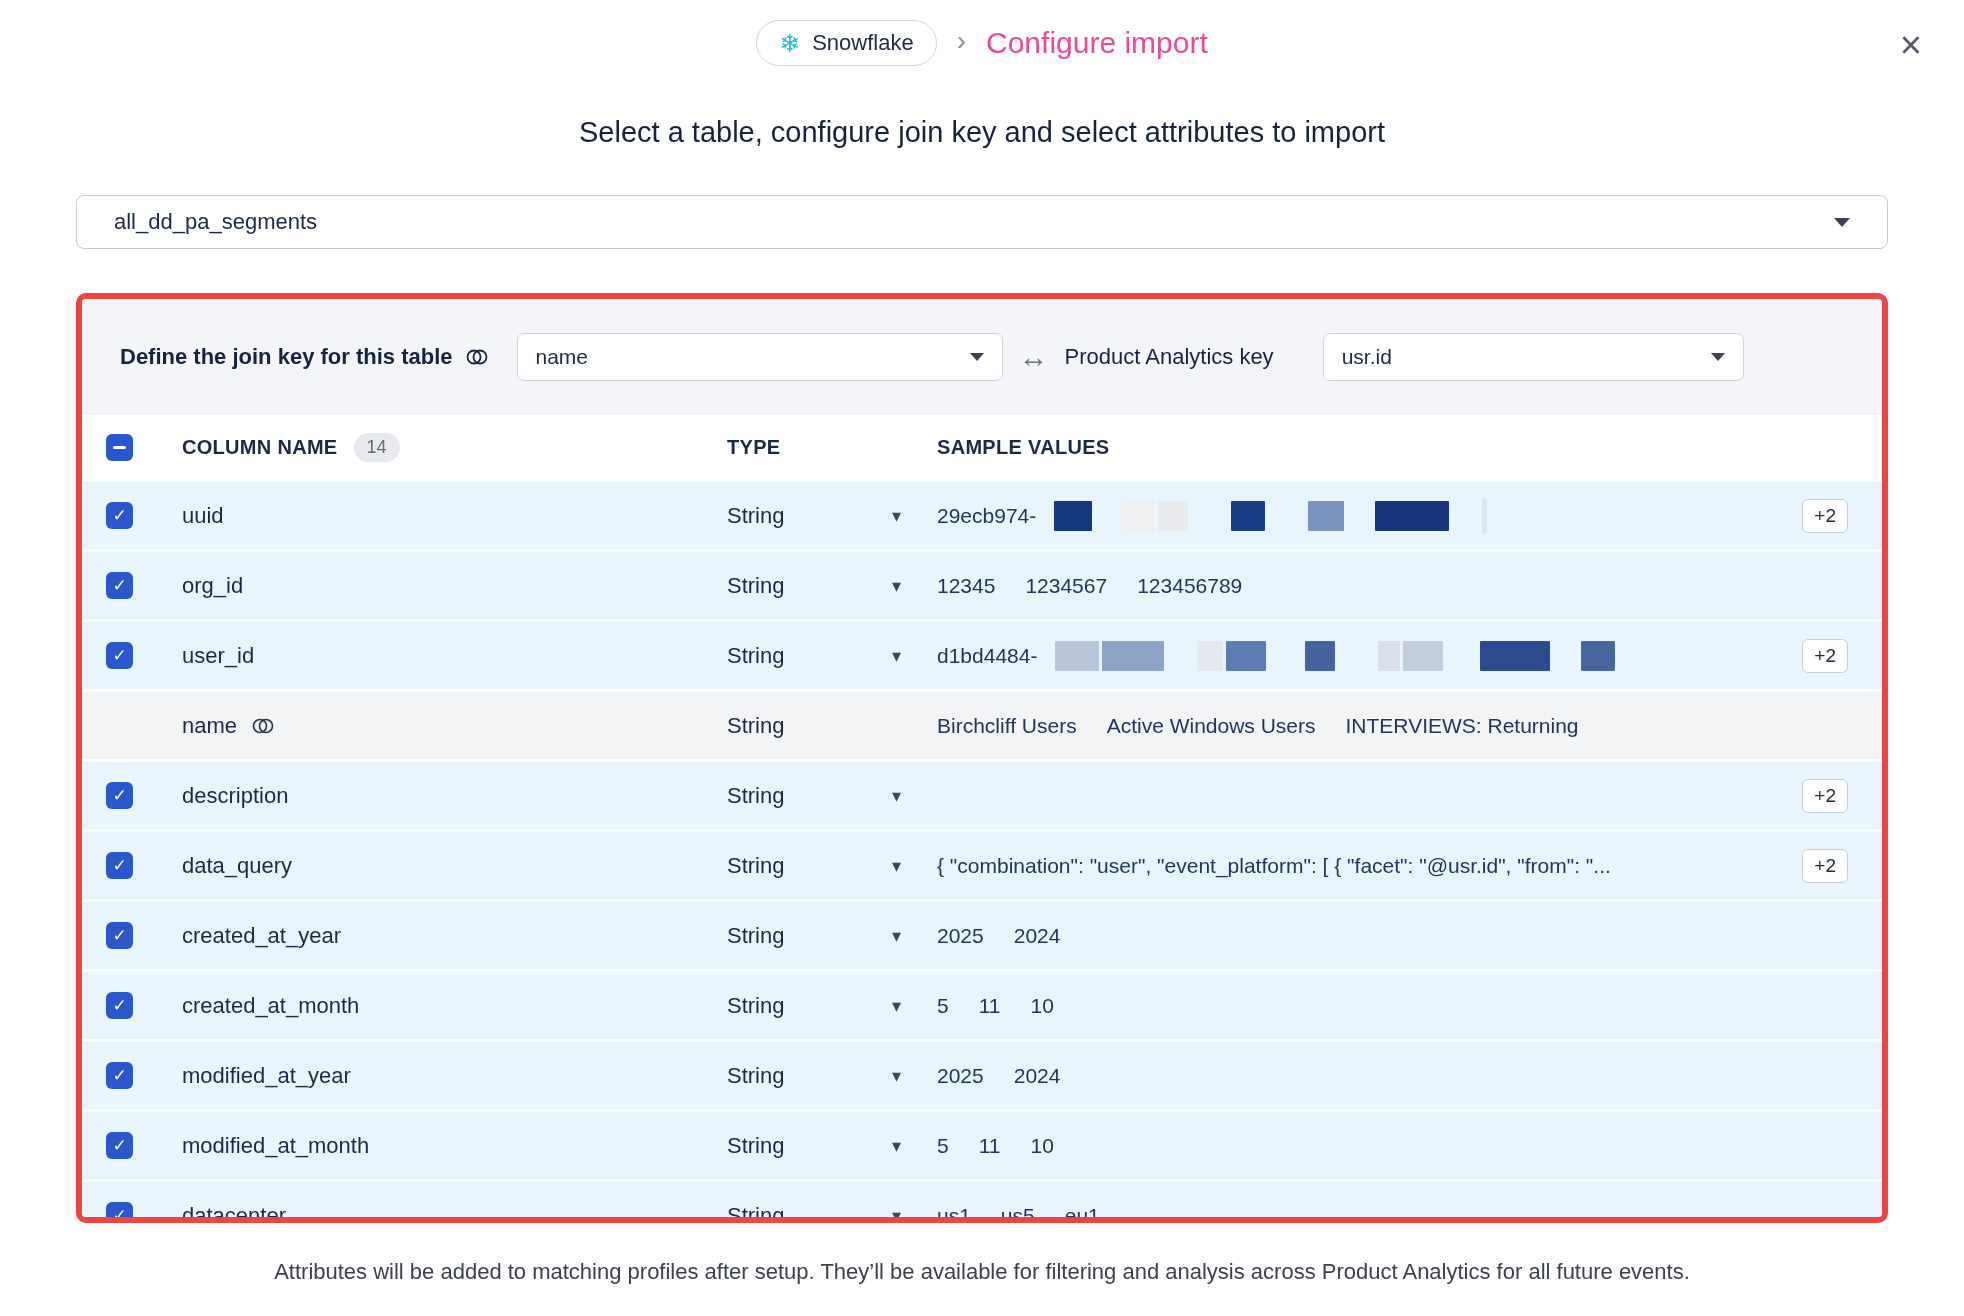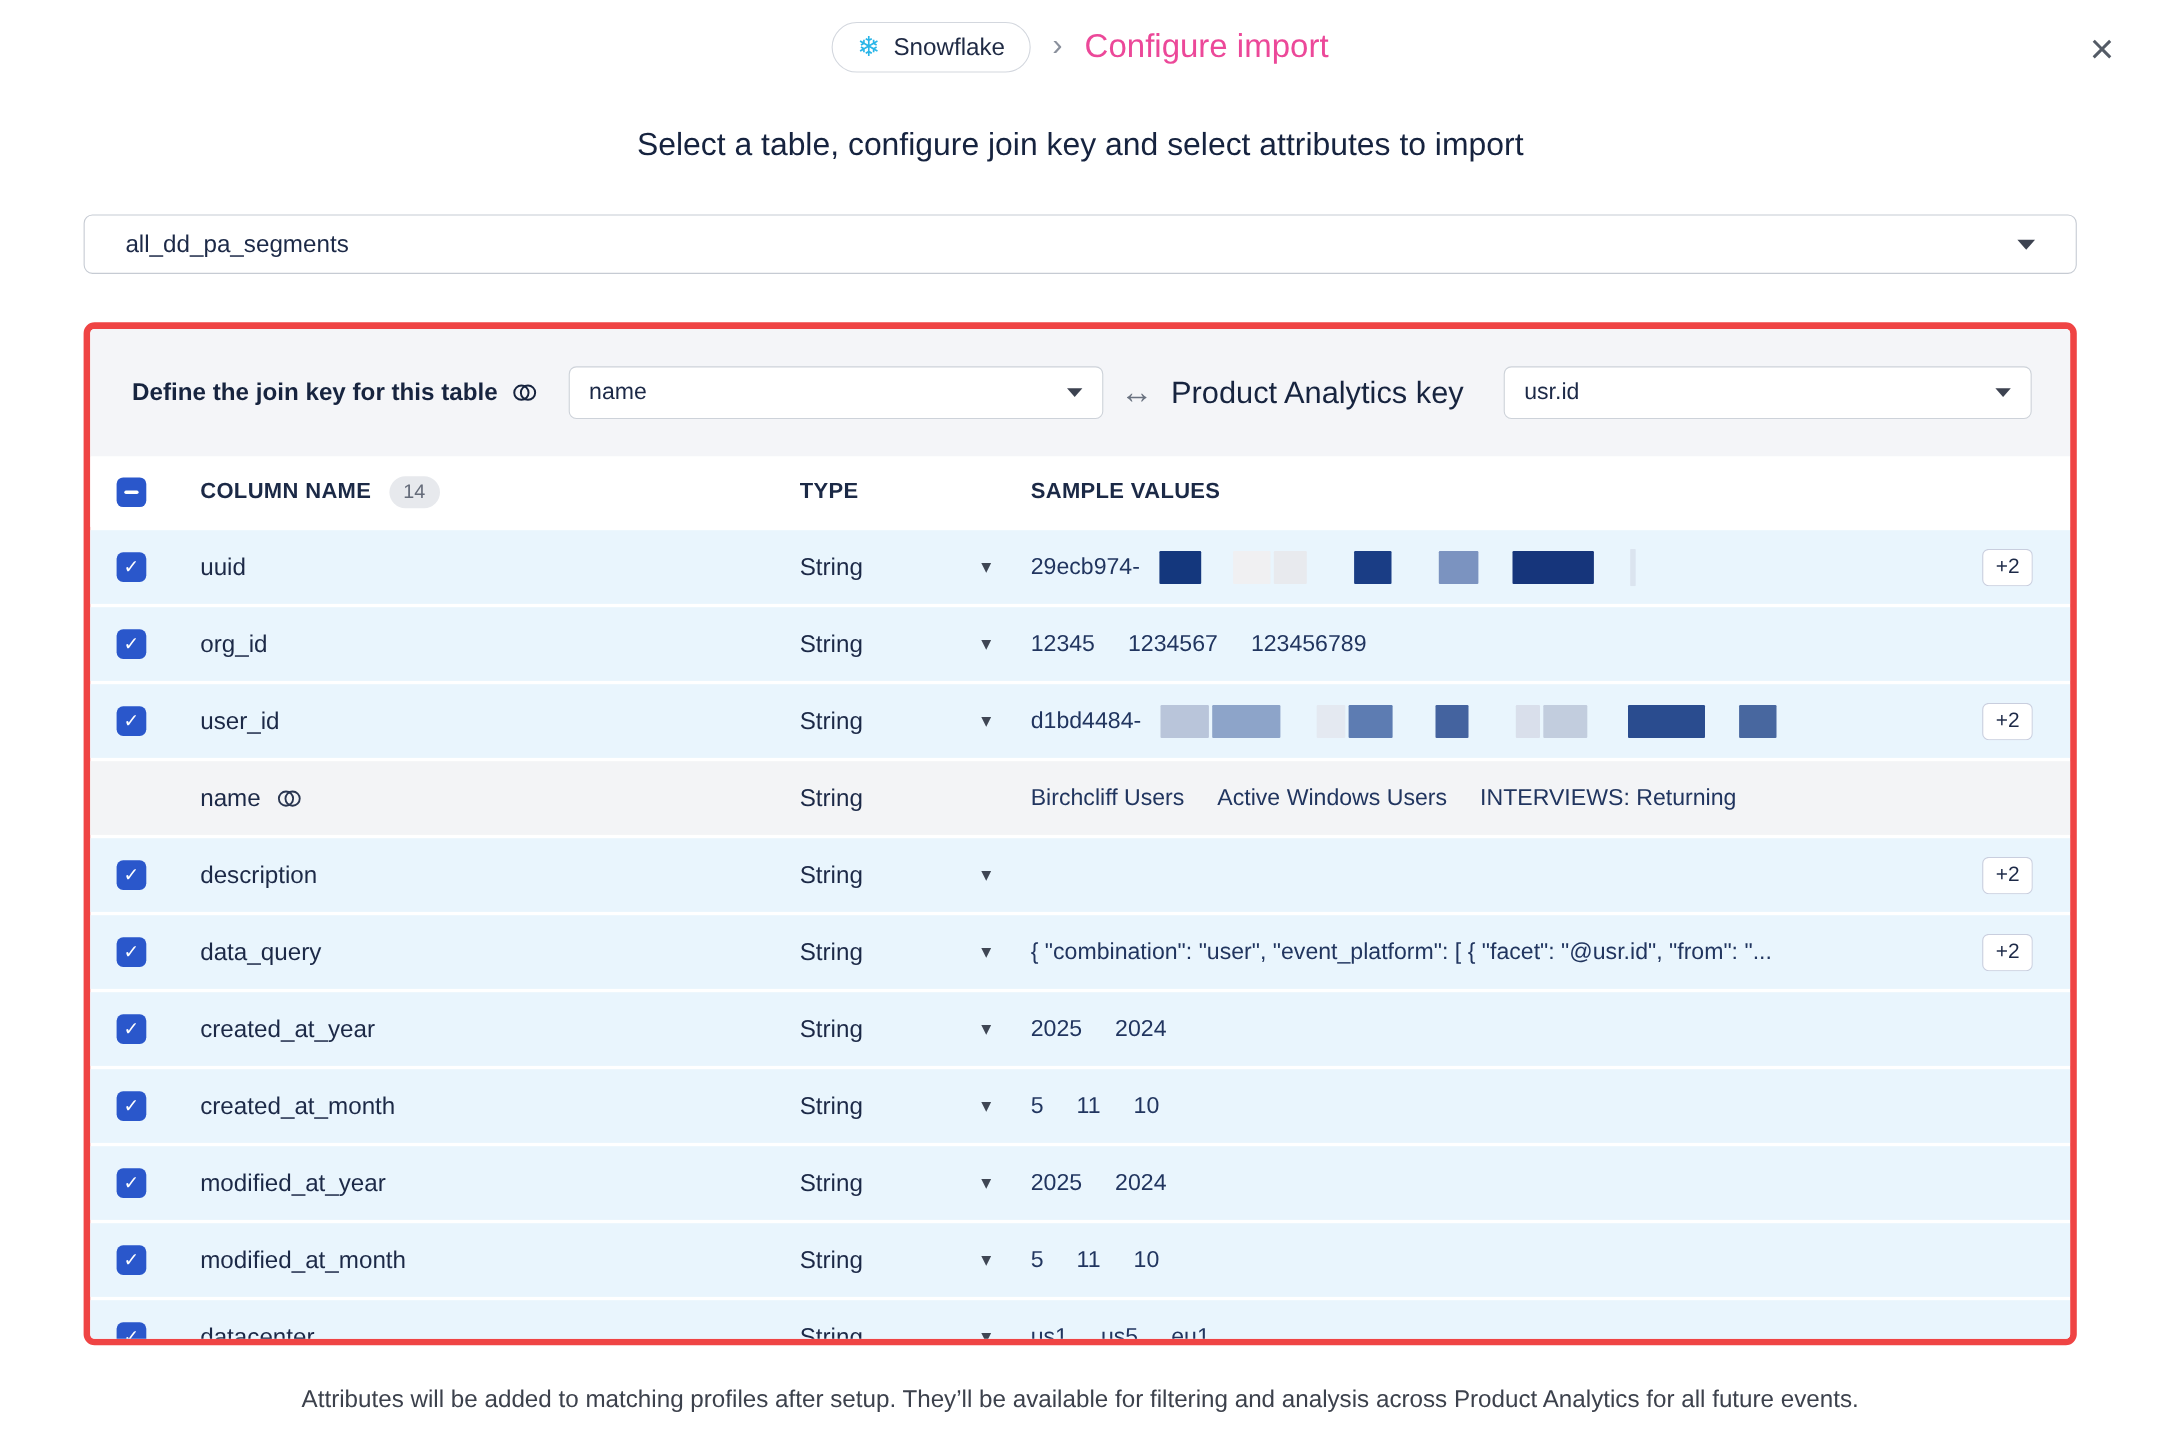--- a/index.html
+++ b/index.html
@@ -26,22 +26,22 @@
   .panel { margin: 44px 76px 0; border: 6px solid #ef4444; border-radius: 10px; overflow: hidden; height: 930px; background: #fff; }
 
   
   .join-bar { background: #f4f5f8; height: 116px; display: flex; align-items: center; padding: 0 38px; }
   .join-label { font-weight: 700; font-size: 22px; color: #17243f; display: flex; align-items: center; gap: 12px; flex: 0 0 auto; }
   .venn-icon { display: inline-flex; align-items: center; }
   .dropdown { background: #fff; border: 1px solid #cdd2d9; border-radius: 7px; height: 48px; display: flex; align-items: center; justify-content: space-between; padding: 0 18px; font-size: 21px; color: #1c2947; cursor: pointer; flex: 0 0 auto; }
   .dropdown .tri { border-left-width: 7px; border-right-width: 7px; border-top-width: 8px; }
   .dd-table-key { width: 486px; margin-left: 28px; }
   .arrow-icon { color: #6a7280; font-size: 30px; margin: 0 16px; flex: 0 0 auto; }
-  .pa-label { font-size: 28px; color: #17243f; flex: 0 0 auto; margin-right: 36px; }
-  .dd-pa-key { width: 480px; }
+  .pa-label { font-size: 22px; color: #17243f; flex: 0 0 auto; margin-right: 20px; }
+  .dd-pa-key { width: 421px; margin-left: 29px; }
 
   
   .grid-row { display: grid; grid-template-columns: 76px 545px 210px minmax(0,1fr); align-items: center; padding-left: 24px; padding-right: 34px; }
   .t-header { height: 64px; background: #fff; margin-bottom: 3px; }
   .hdr-label { font-weight: 700; font-size: 20px; color: #1b2946; letter-spacing: 0.3px; display: flex; align-items: center; }
   .count-badge { background: #e7e9ed; border-radius: 999px; padding: 4px 13px; font-size: 18px; color: #646b79; font-weight: 400; margin-left: 16px; letter-spacing: 0; }
 
   .row { height: 67px; margin-bottom: 3px; background: #e9f5fd; }
   .row.muted { background: #f3f4f6; }
 

